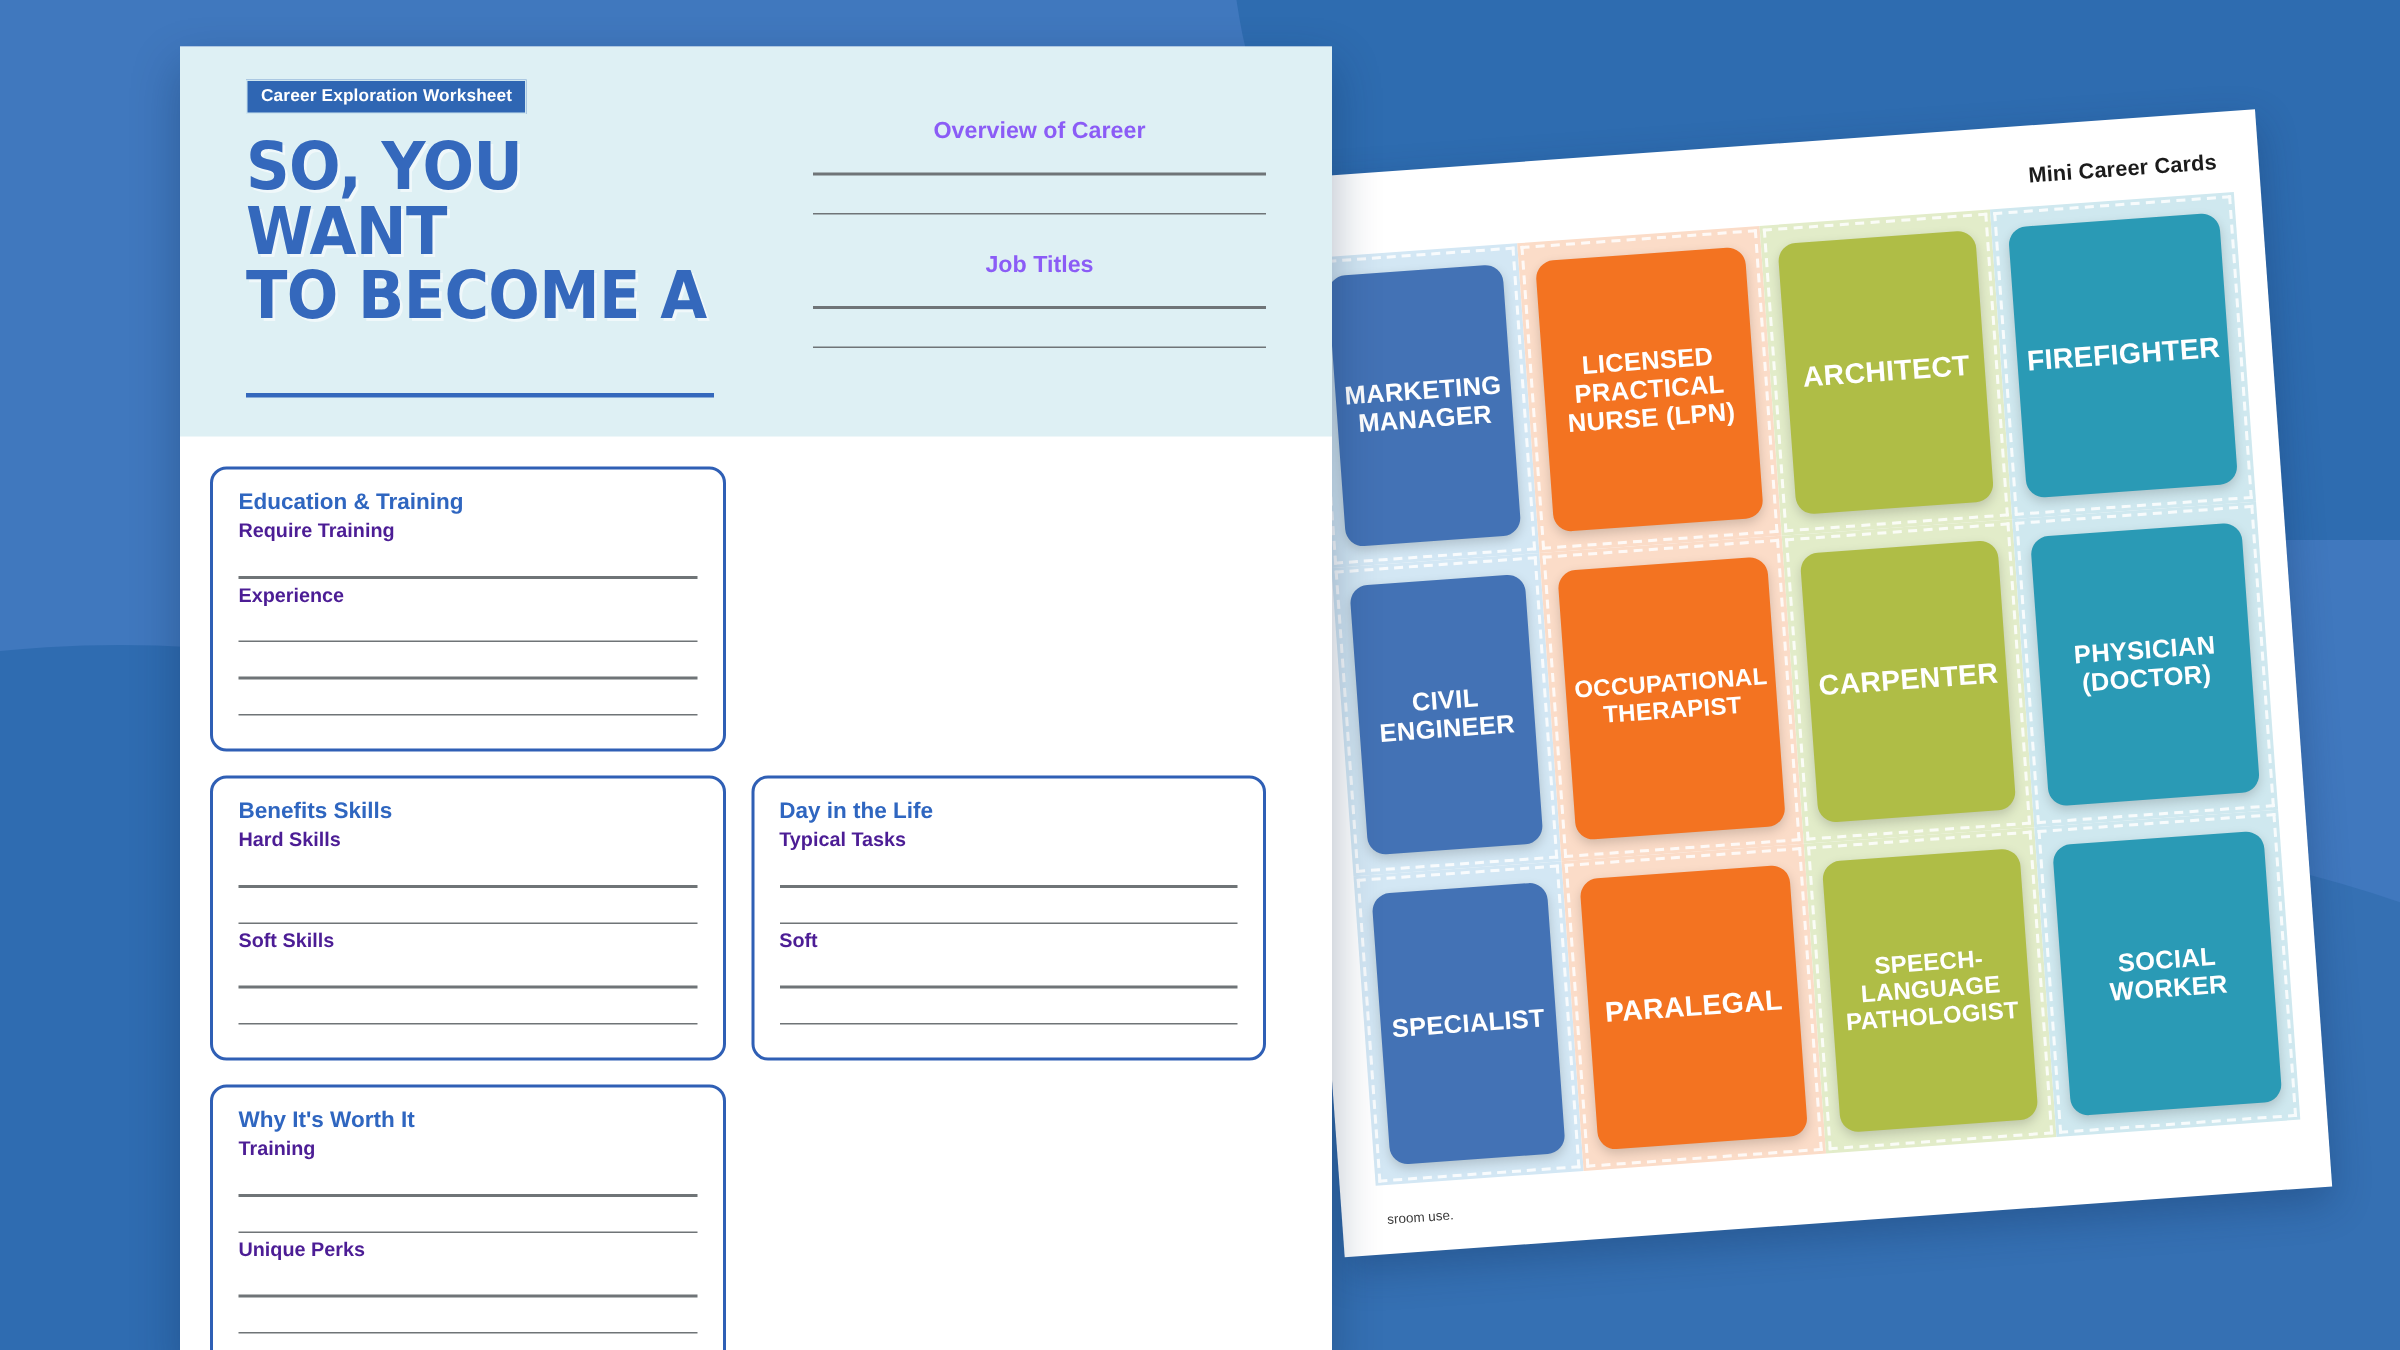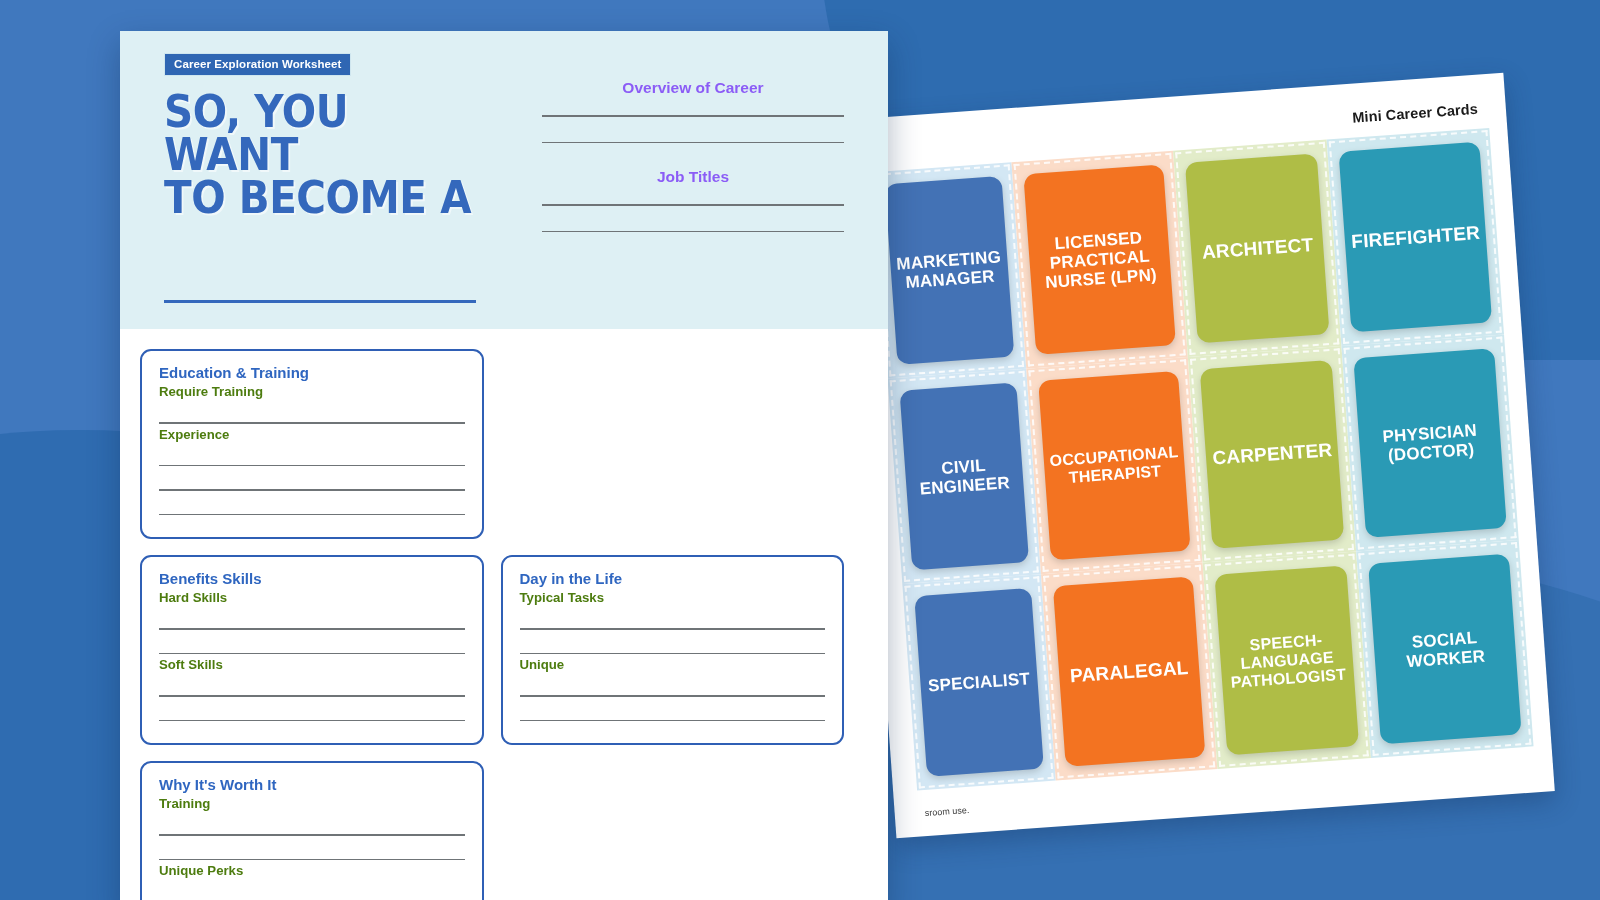--- a/index.html
+++ b/index.html
@@ -117,21 +117,21 @@
     position: absolute;
     left: 120px; top: 31px;
     width: 768px; height: 880px;
     background: #ffffff;
     box-shadow: 0 12px 30px rgba(10,36,74,.33);
     overflow: hidden;
   }
   #ws-header {
     background: #def0f4;
     padding: 22px 44px 26px 44px;
-    height: 298px;
+    height: 260px;
     display: flex;
     gap: 26px;
   }
   #ws-header-left { width: 352px; display: flex; flex-direction: column; }
   #ws-badge {
     display: inline-block;
     align-self: flex-start;
     background: #2f66b3;
     color: #ffffff;
     font-size: 11.5px;
@@ -182,21 +182,21 @@
     height: 190px;
     background: #fff;
   }
   .box-title {
     color: #2f66c0;
     font-weight: 800;
     font-size: 15px;
     margin-bottom: 3px;
   }
   .field-label {
-    color: #4d7c0f;
+    color: #4c1d95;
     font-size: 13.2px;
     font-weight: 600;
     margin-top: 3px;
   }
   .write-rule { height: 1.5px; background: #6f7477; margin-top: 23px; }
 </style>
 </head>
 <body>
 
 <div id="stage">
@@ -290,21 +290,21 @@
             <div class="write-rule"></div>
             <div class="field-label">Soft Skills</div>
             <div class="write-rule"></div>
             <div class="write-rule"></div>
           </div>
           <div class="ws-box">
             <div class="box-title">Day in the Life</div>
             <div class="field-label">Typical Tasks</div>
             <div class="write-rule"></div>
             <div class="write-rule"></div>
-            <div class="field-label">Unique</div>
+            <div class="field-label">Soft</div>
             <div class="write-rule"></div>
             <div class="write-rule"></div>
           </div>
         </div>
         <div class="ws-row">
           <div class="ws-box">
             <div class="box-title">Why It's Worth It</div>
             <div class="field-label">Training</div>
             <div class="write-rule"></div>
             <div class="write-rule"></div>

